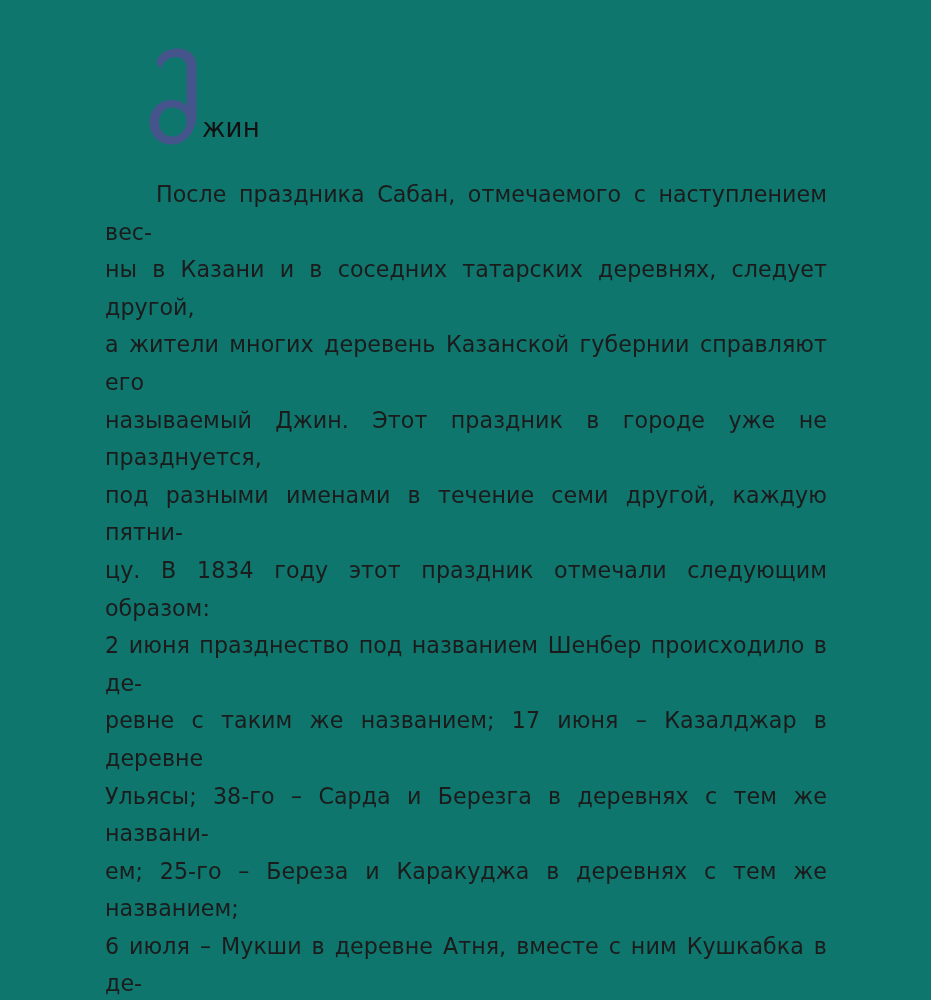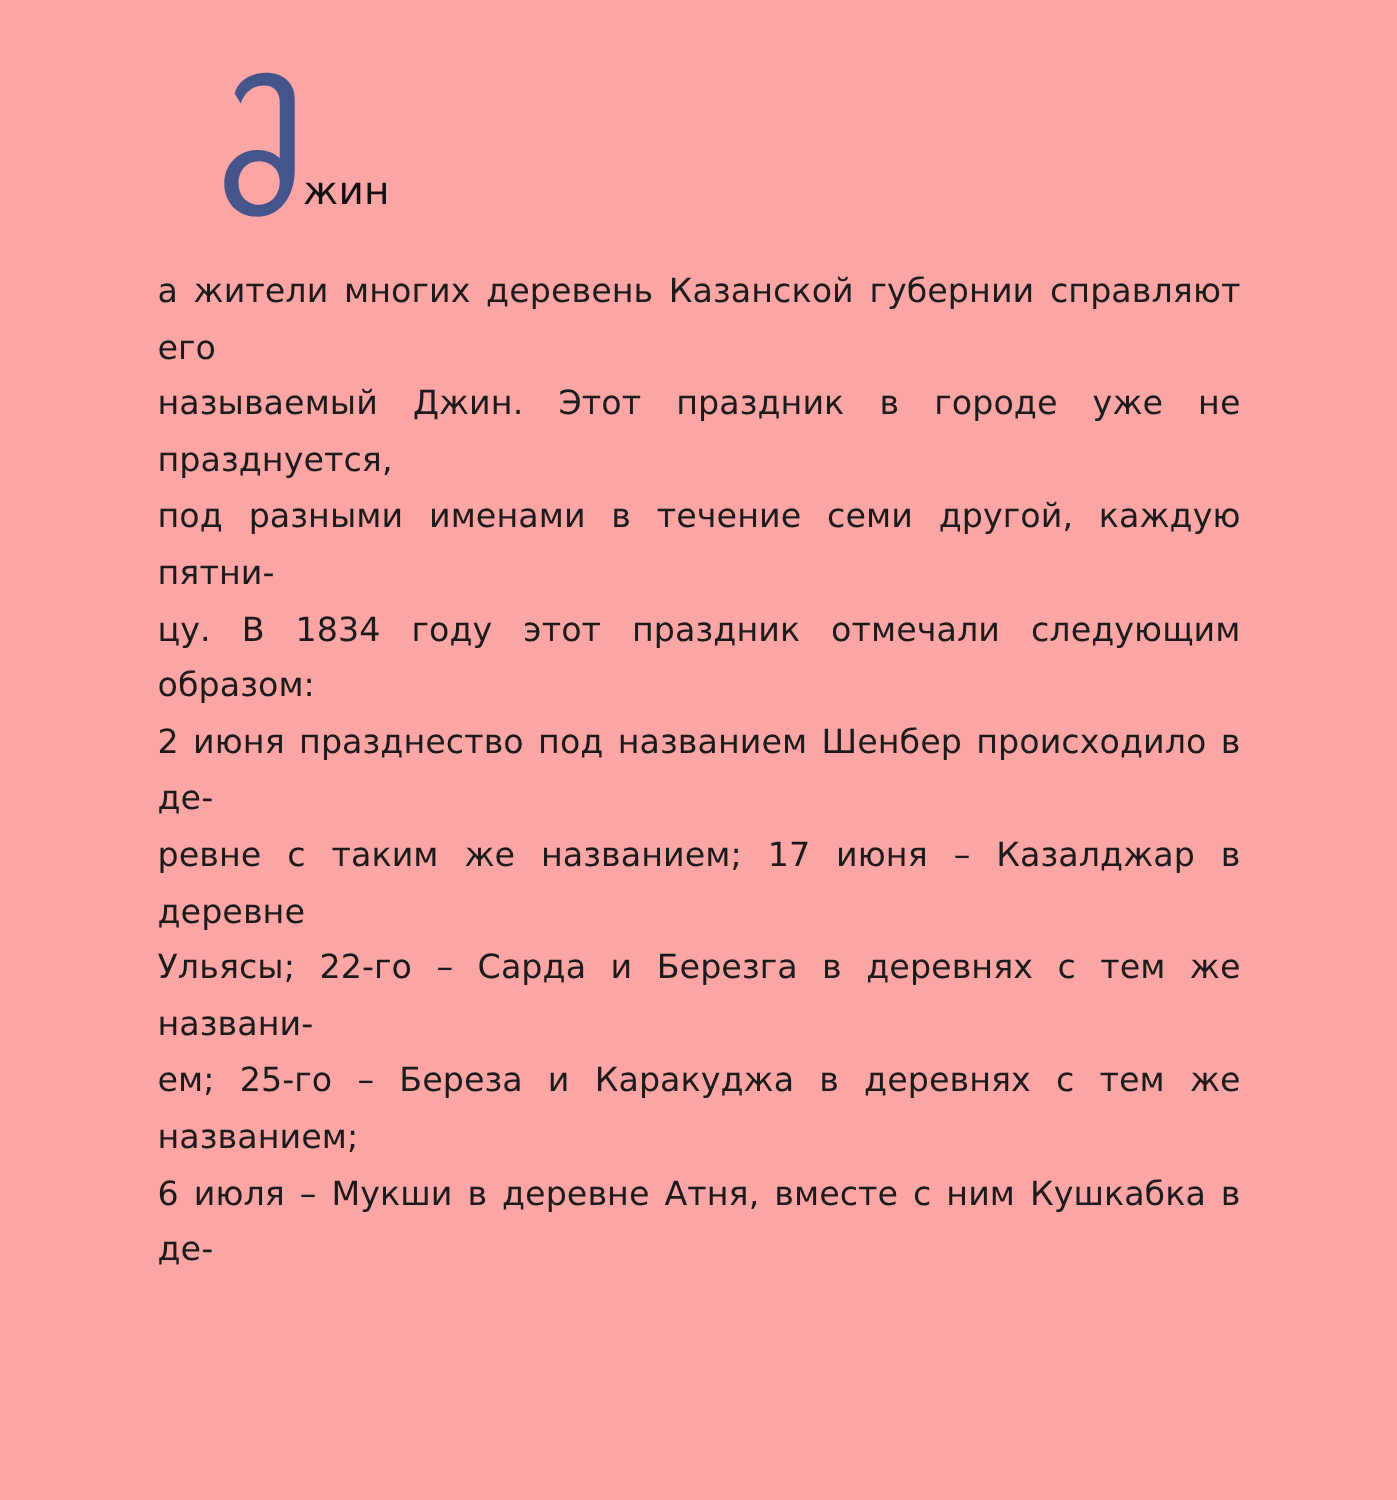--- a/index.html
+++ b/index.html
@@ -12,21 +12,21 @@
     height: 1000px;
     position: relative;
     overflow: hidden;
     font-family: "DejaVu Sans", "Liberation Sans", sans-serif;
     color: #1a1a1a;
   }
 
   .page {
     position: absolute;
     inset: 0;
-    background: #fca5a5;
+    background: #0f766e;
   }
 
   
   .chapter-head {
     position: absolute;
     left: 148px;
     top: 42px;
     height: 105px;
     display: flex;
     align-items: flex-end;
@@ -119,27 +119,29 @@
                  C32.5 89.5 38.5 83.0 38.5 74.0 Z" fill="#45558C"></path>
       </svg>
     </span>
     <span class="chapter-rest">жин</span>
   </div>
 
   <div class="textblock">
 
     <div class="para">
       <div class="lines">
+        <span class="ln"><span class="ind"></span><span>После праздника Сабан, отмечаемого с наступлением вес-</span></span>
+        <span class="ln">ны в Казани и в соседних татарских деревнях, следует другой,</span>
         <span class="ln">а жители многих деревень Казанской губернии справляют его</span>
         <span class="ln">называемый Джин. Этот праздник в городе уже не празднуется,</span>
         <span class="ln">под разными именами в течение семи другой, каждую пятни-</span>
         <span class="ln">цу. В 1834 году этот праздник отмечали следующим образом:</span>
         <span class="ln">2 июня празднество под названием Шенбер происходило в де-</span>
         <span class="ln">ревне с таким же названием; 17 июня – Казалджар в деревне</span>
-        <span class="ln">Ульясы; 22-го – Сарда и Березга в деревнях с тем же названи-</span>
+        <span class="ln">Ульясы; 38-го – Сарда и Березга в деревнях с тем же названи-</span>
         <span class="ln">ем; 25-го – Береза и Каракуджа в деревнях с тем же названием;</span>
         <span class="ln">6 июля – Мукши в деревне Атня, вместе с ним Кушкабка в де-</span>
 
       </div>
     </div>
 
   </div>
 </div>
 
 </body></html>

